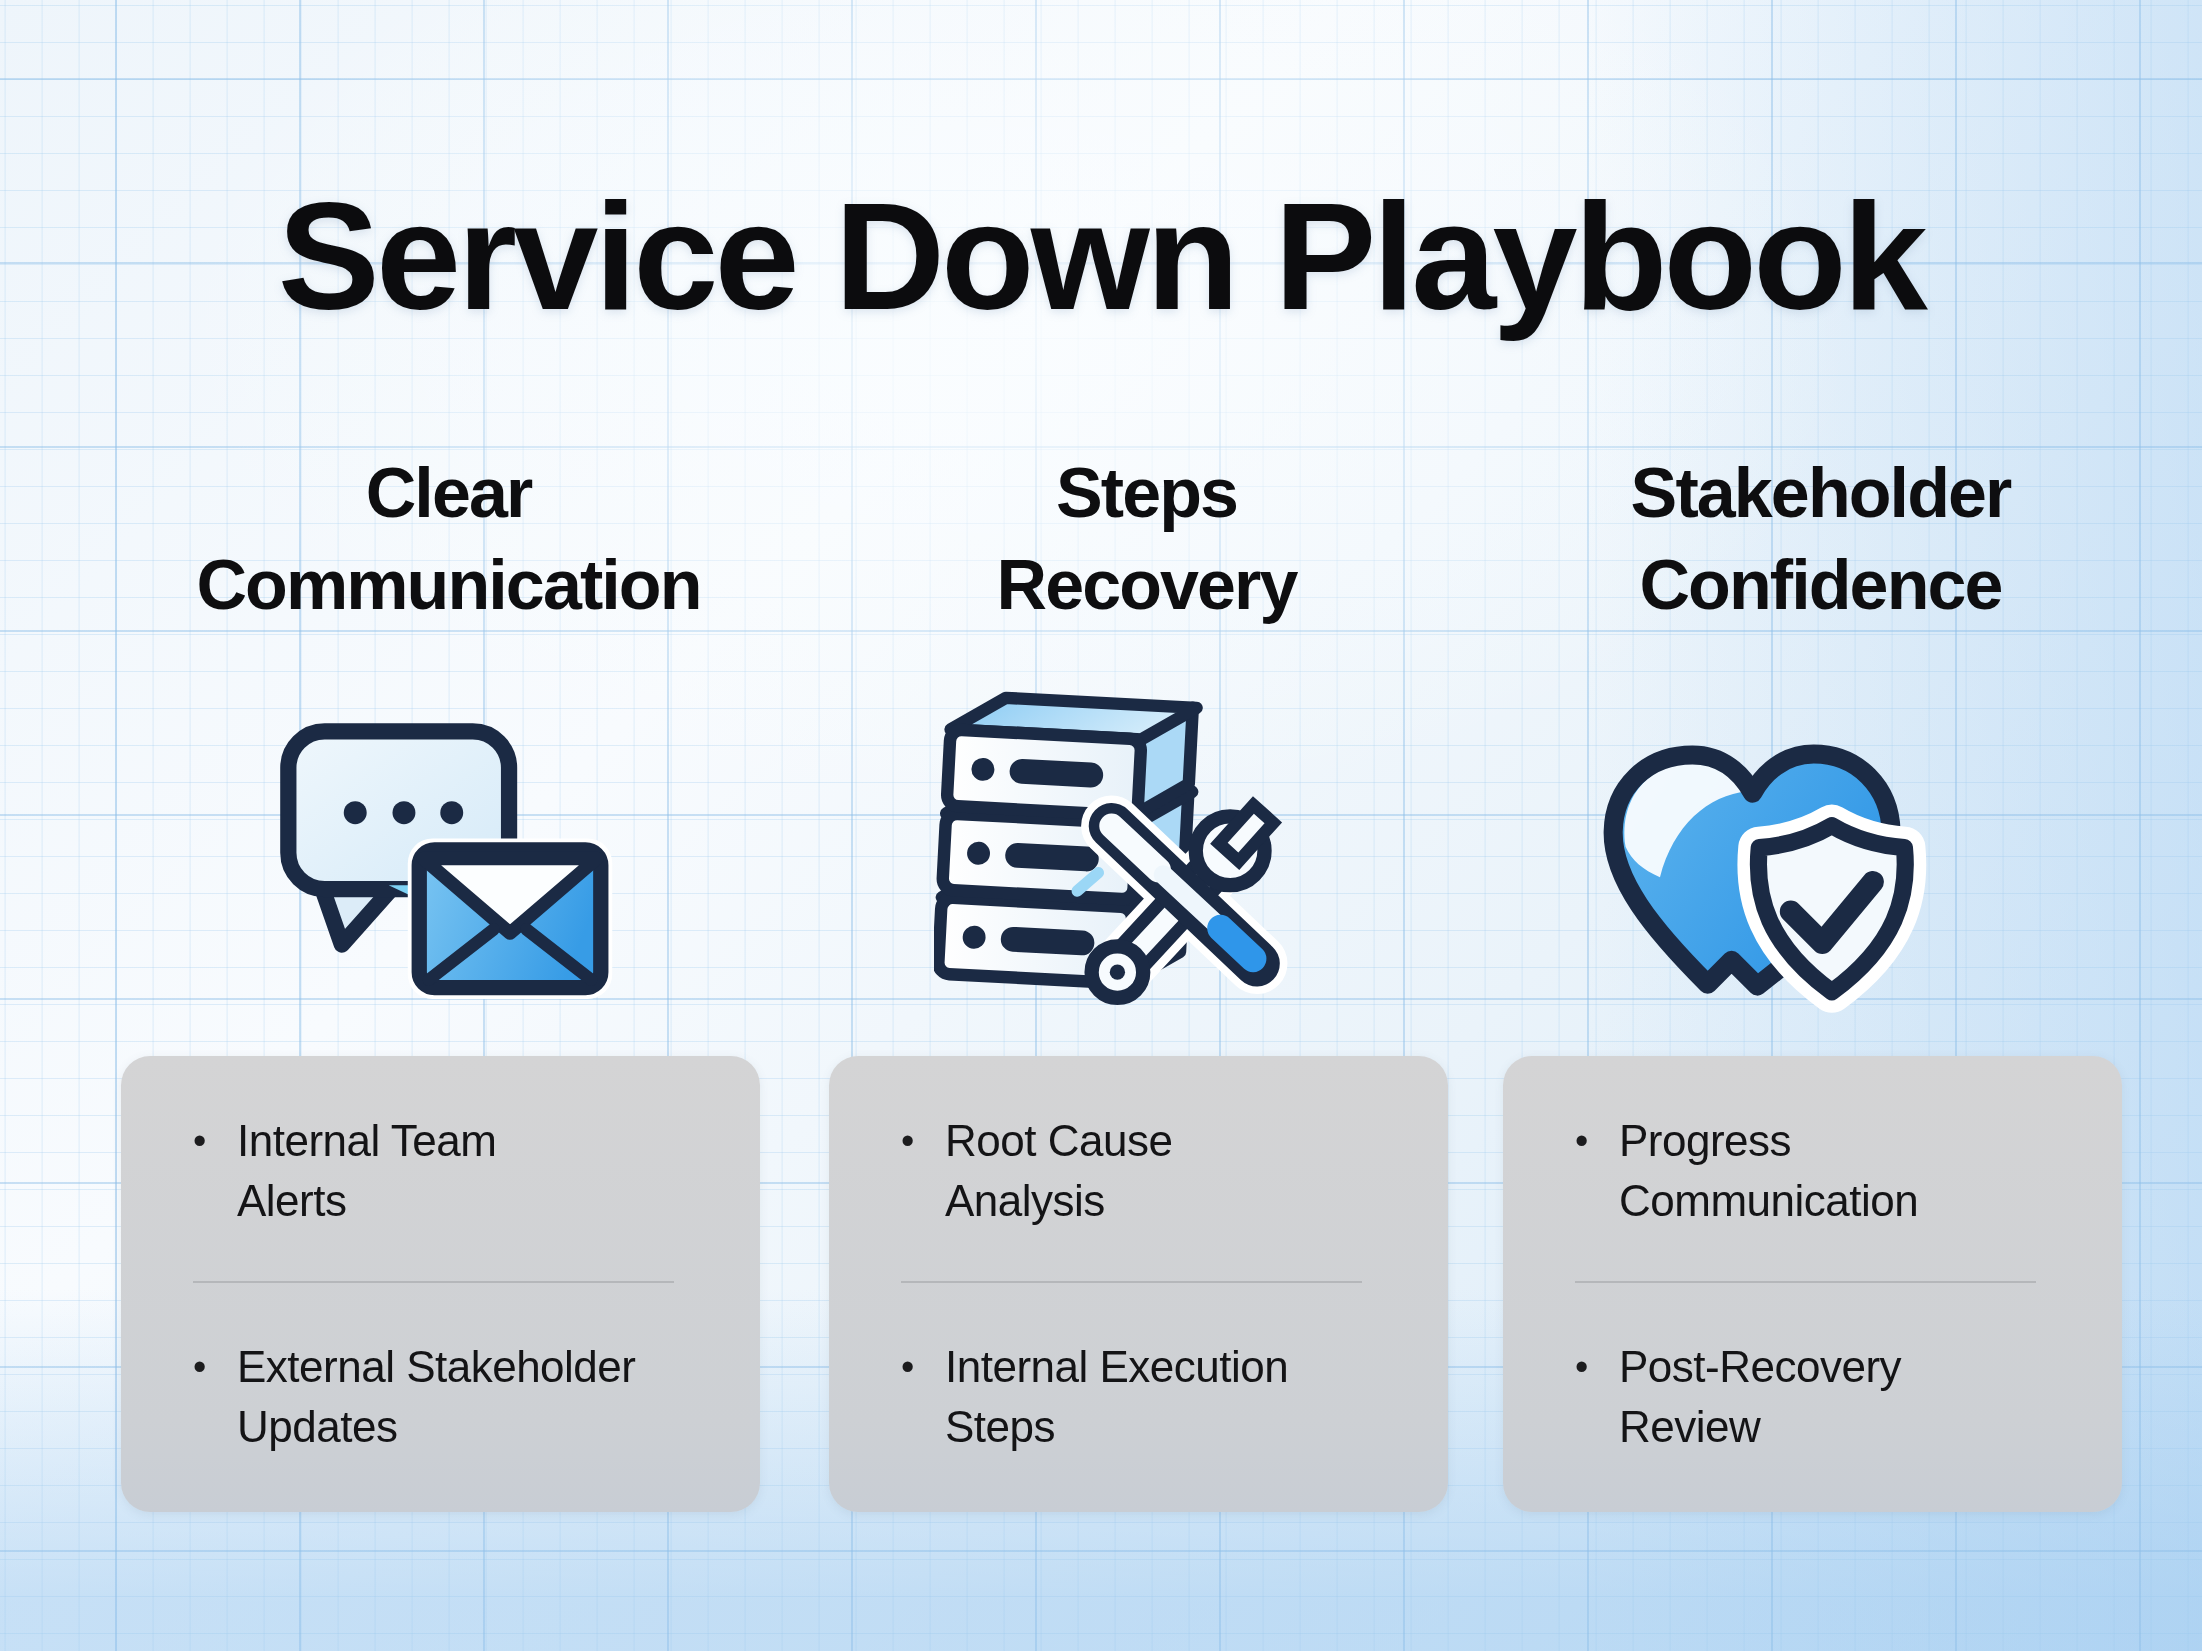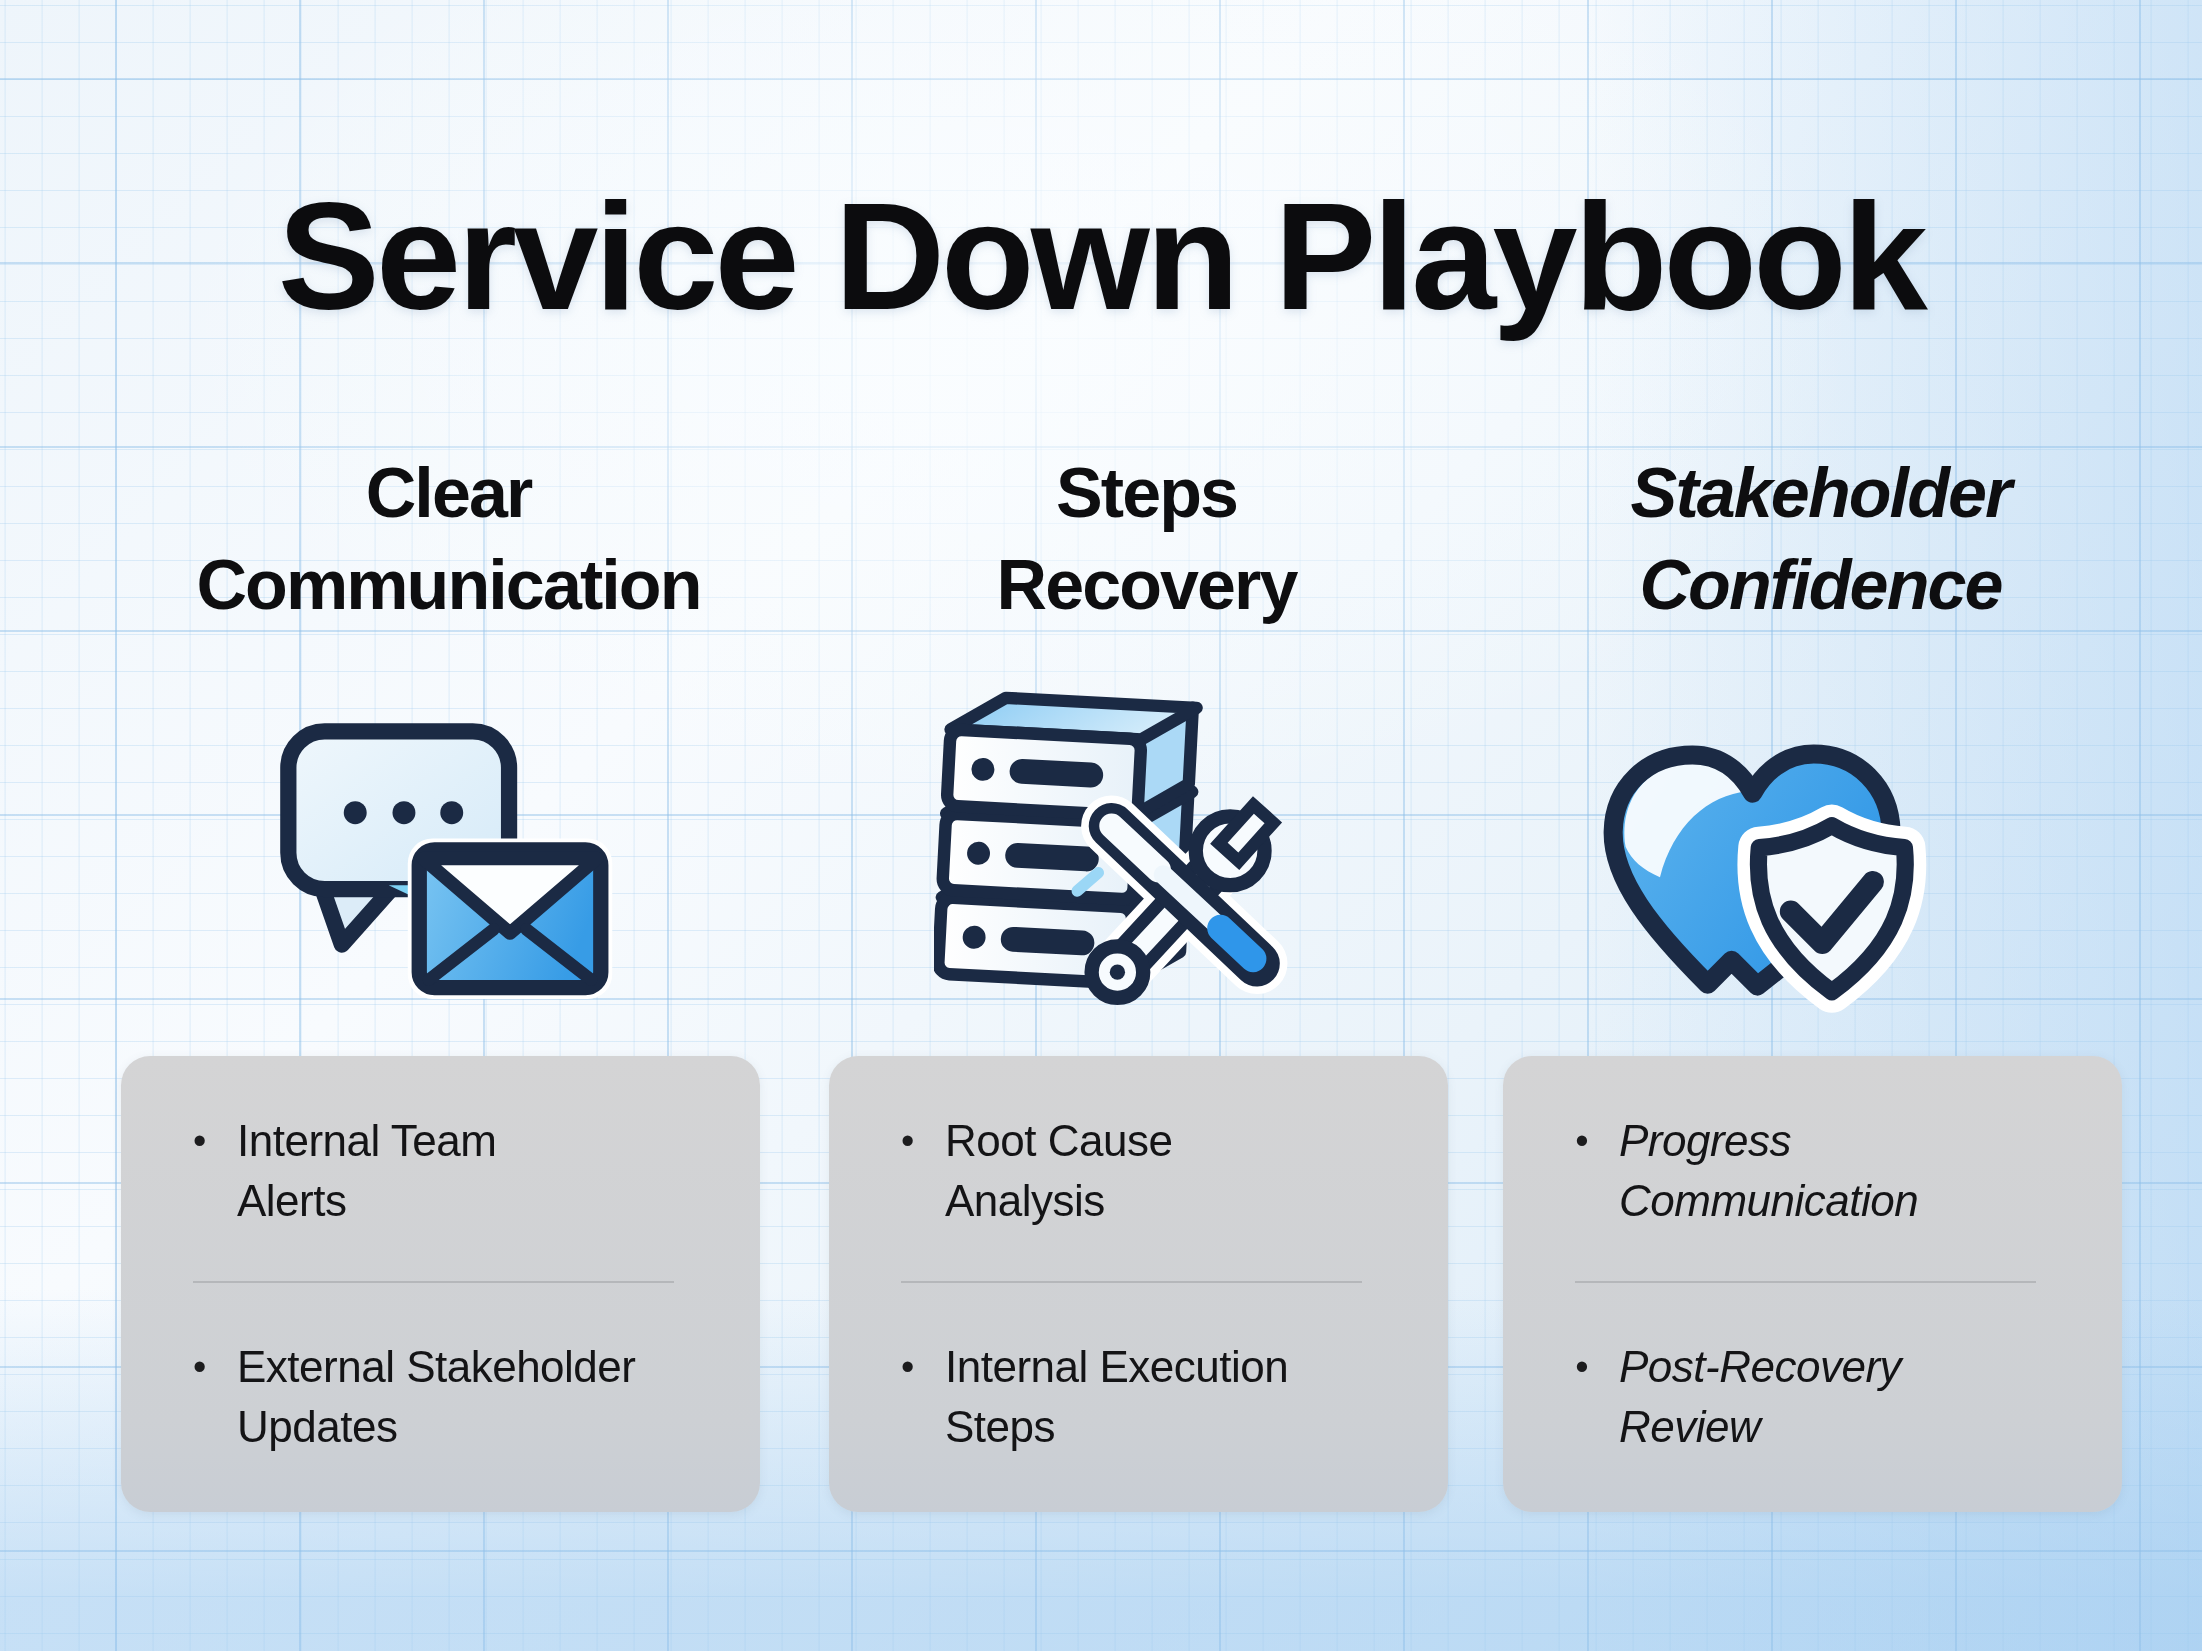--- a/index.html
+++ b/index.html
@@ -181,21 +181,21 @@
       </div>
       <hr class="divider">
       <div class="card-item">
         <span class="bullet">•</span>
         <span class="item-text">Internal Execution
 Steps</span>
       </div>
     </div>
   </div>
 
-  <div class="column" style="left:1503px;width:619px;font-style:italic;">
+  <div class="column" style="left:1503px;width:619px;">
     <div class="heading">Stakeholder
 Confidence</div>
     <div class="icon-wrap" style="left:90px;top:734px;">
       <svg width="344" height="296" viewBox="0 0 360 310">
         <defs>
           <linearGradient id="heartGrad" x1="0" y1="0" x2="1" y2="0.6">
             <stop offset="0" stop-color="#5fb5ee"></stop>
               <stop offset="1" stop-color="#2f96e6"></stop>
           </linearGradient>
         </defs>

